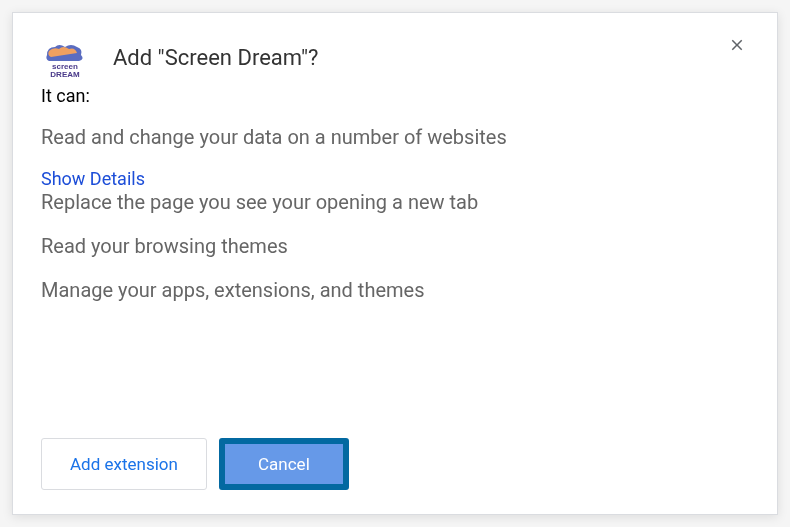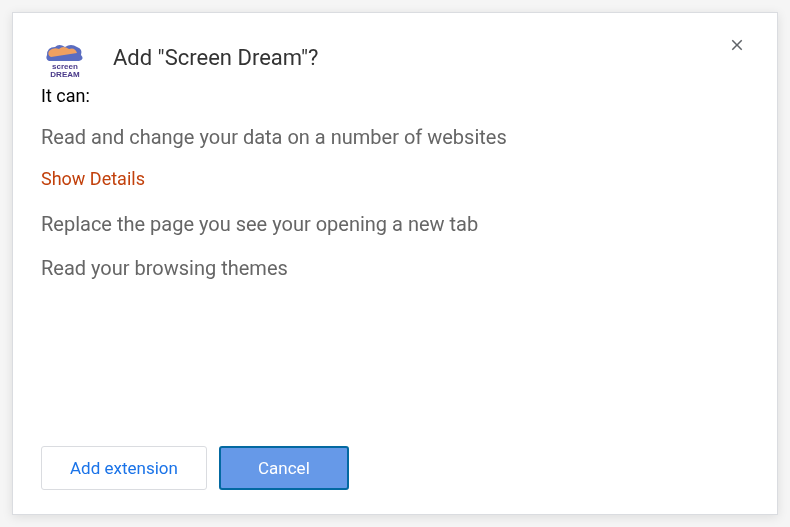--- a/index.html
+++ b/index.html
@@ -82,24 +82,23 @@
       margin-bottom: 18px;
     }
     .permission {
       font-size: 20px;
       color: #666;
       margin-bottom: 18px;
       line-height: 1.3;
     }
     .show-details {
       font-size: 18px;
-      color: #c2410c;
+      color: #1d4ed8;
       cursor: pointer;
       display: inline-block;
-      margin-bottom: 22px;
     }
     .footer {
       display: flex;
       justify-content: flex-start;
       gap: 12px;
       margin-top: 16px;
     }
     .btn {
       padding: 10px 28px;
       font-size: 17px;
@@ -109,21 +108,21 @@
       min-width: 130px;
     }
     .btn-secondary {
       background: #ffffff;
       color: #1a73e8;
       border: 1px solid #dadce0;
     }
     .btn-primary {
       background: #6699e8;
       color: #ffffff;
-      border: 2px solid #0369a1;
+      border: 6px solid #0369a1;
     }
   </style>
 </head>
 <body>
 
 <div class="watermark">pcrisk.com</div>
 
 <div class="dialog">
   <div class="header">
     <div class="ext-icon">
@@ -141,19 +140,20 @@
       </svg>
     </div>
   </div>
 
   <div class="body">
     <div class="intro">It can:</div>
     <div class="permission">Read and change your data on a number of websites</div>
     <div class="show-details">Show Details</div>
     <div class="permission">Replace the page you see your opening a new tab</div>
     <div class="permission">Read your browsing themes</div>
+    <div class="permission">Manage your apps, extensions, and themes</div>
   </div>
 
   <div class="footer">
     <button class="btn btn-secondary">Add extension</button>
     <button class="btn btn-primary">Cancel</button>
   </div>
 </div>
 
 </body></html>

